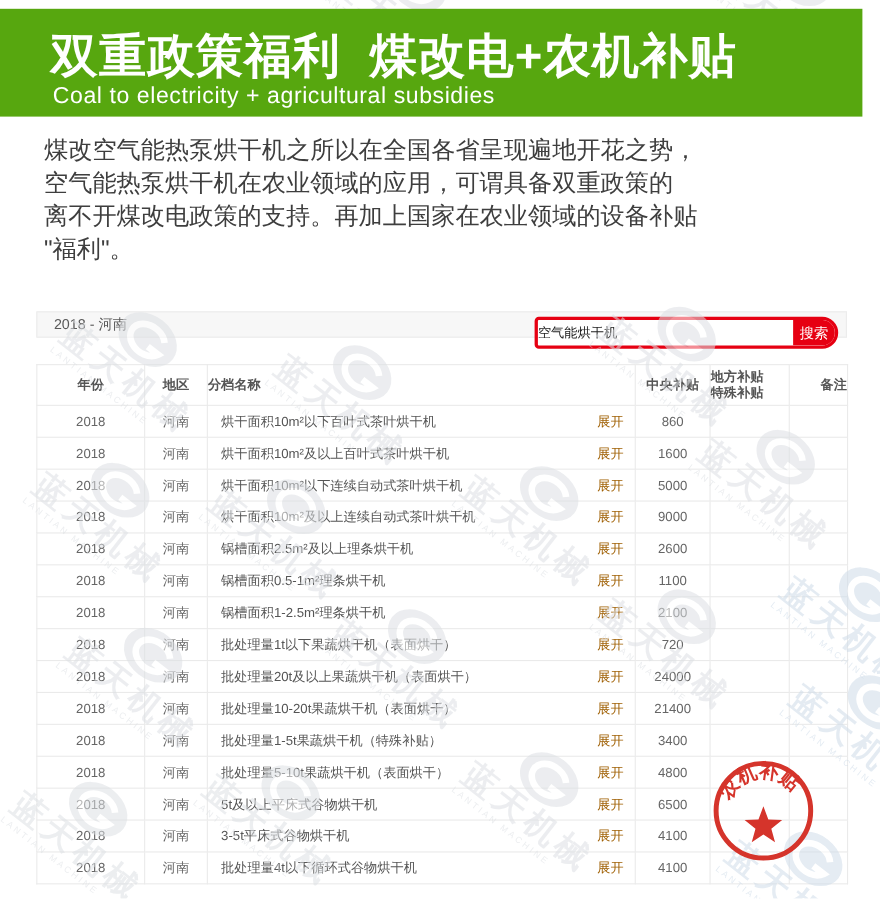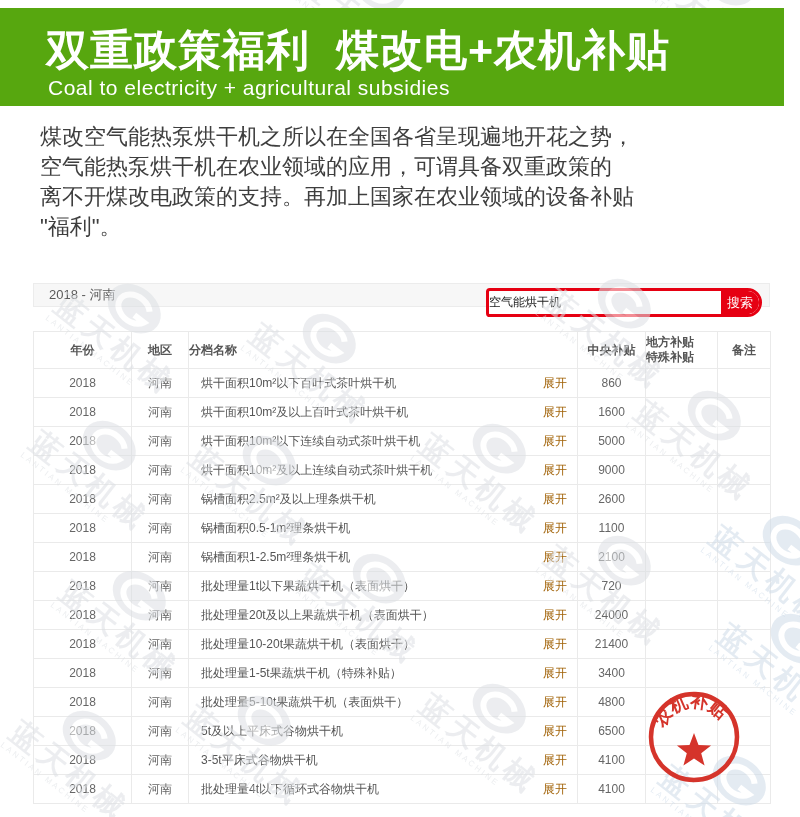--- a/index.html
+++ b/index.html
@@ -22,21 +22,21 @@
   .search button{width:38px;background:#e60012;color:#fff;border:none;font-size:13px;padding:0;border-radius:0 10px 10px 0;font-family:inherit;cursor:pointer;}
 
   
   table.grid{position:absolute;left:33px;top:331px;width:737px;border-collapse:collapse;table-layout:fixed;z-index:2;background:#fff;}
   .grid th,.grid td{border:1px solid #eaeaea;font-size:12px;color:#666;padding:0;overflow:hidden;white-space:nowrap;}
   .grid thead th{height:36px;font-weight:bold;color:#555;}
   .grid tbody td{height:28px;}
   .al-c{text-align:center;}
   .al-l{text-align:left;padding-left:12px;}
   .hdr-local{line-height:15px;padding-left:8px;text-align:left;font-size:12px;}
-  .hdr-remark{padding-left:6px;text-align:center;}
+  .hdr-remark{padding-left:6px;text-align:right;}
   .cat-wrap{display:flex;justify-content:space-between;align-items:center;padding:0 10px 0 12px;}
   .cat-text{color:#555;}
   .expand{color:#a16207;cursor:pointer;flex:0 0 auto;padding-left:8px;}
 
   
   .wm-layer{position:absolute;inset:0;z-index:3;pointer-events:none;overflow:hidden;}
   .wm{position:absolute;width:150px;transform:rotate(38deg);color:#dde0e4;opacity:.55;text-align:left;}
   .wm.blue{color:#cfdce9;}
   .wm-logo{display:block;margin-left:34px;margin-bottom:2px;}
   .wm-text{font-size:30px;font-weight:bold;letter-spacing:5px;line-height:30px;}

